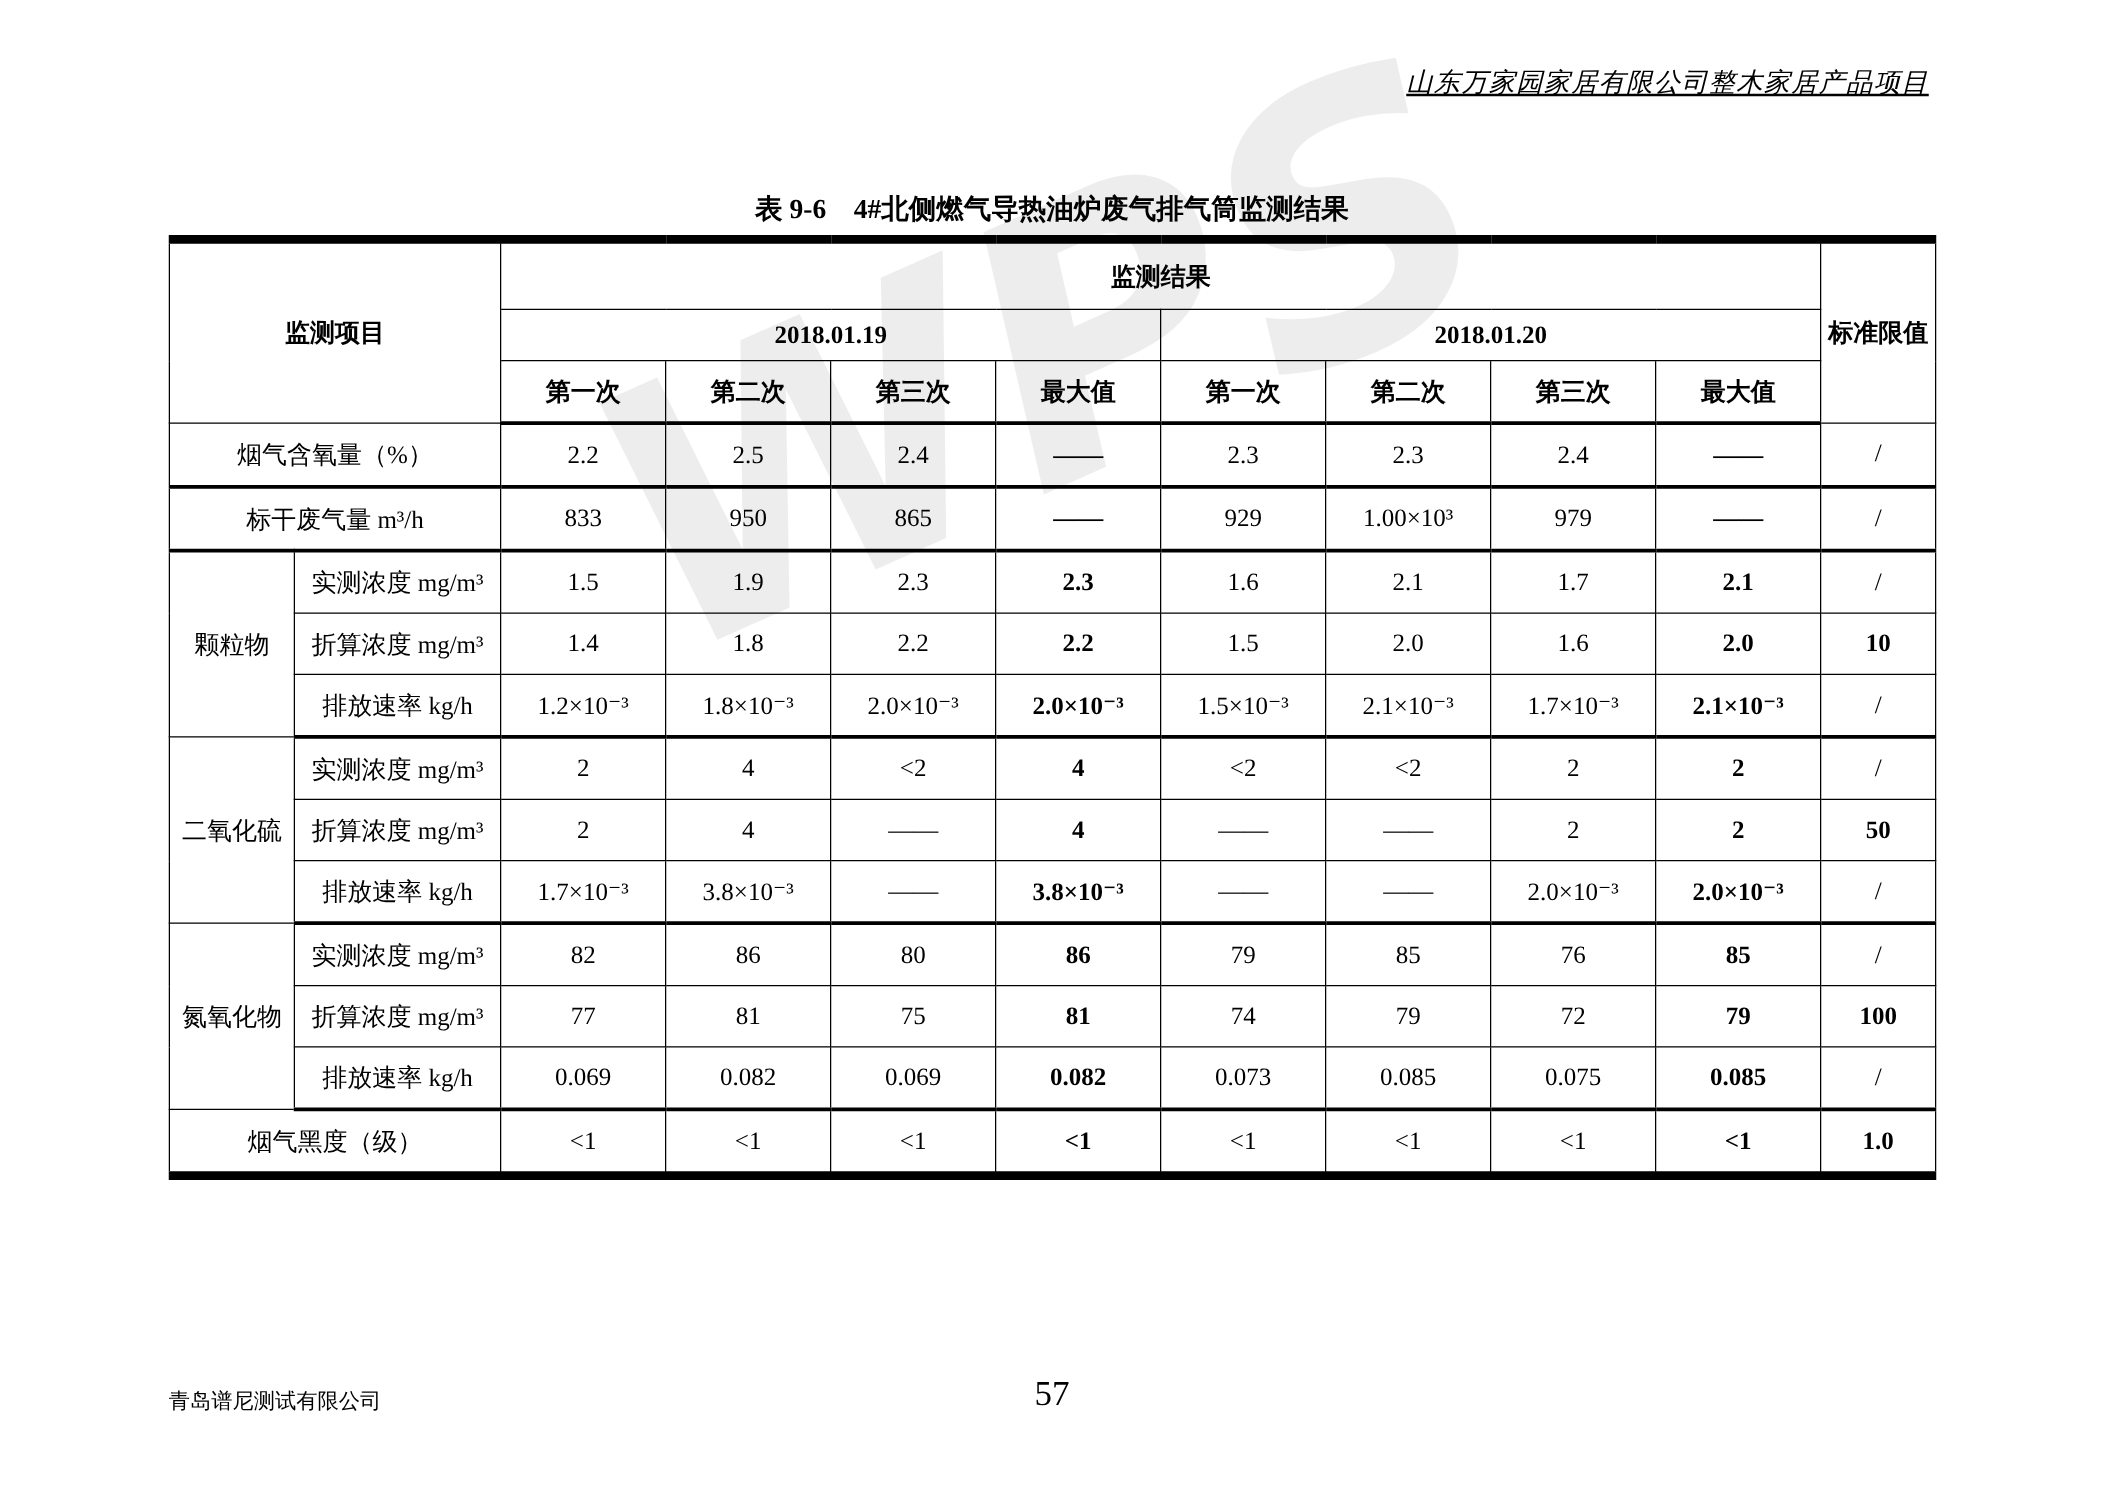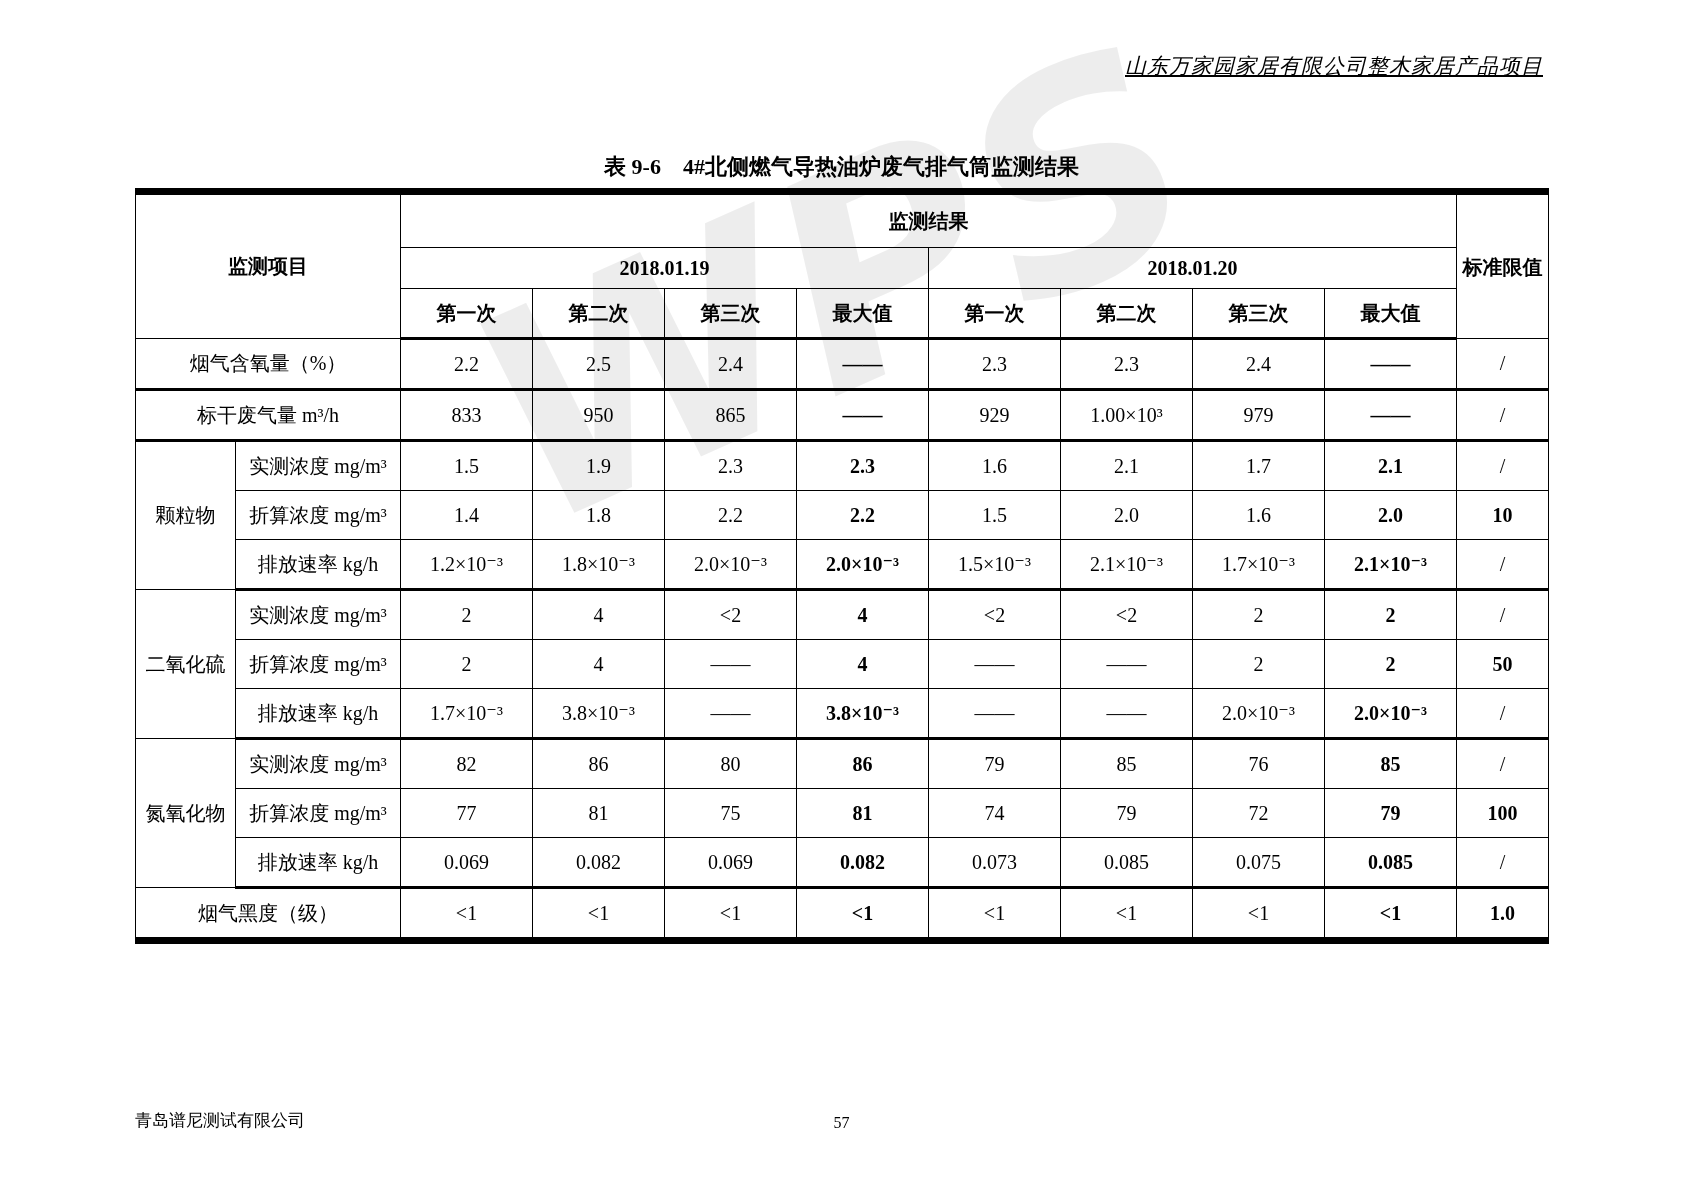--- a/index.html
+++ b/index.html
@@ -51,21 +51,21 @@
   tr.hdr3 td { height:44px; }
   .b { font-weight:bold; }
   .fs21 { font-size:21px; }
   tr.thick-b td { border-bottom:3px solid #000; }
   td.limit-head { padding:0 20px; line-height:1.3; }
   .doc-footer-left {
     position:absolute; left:135px; bottom:58px; font-size:17px;
   }
   .doc-footer-page {
     position:absolute; left:0; right:0; bottom:58px;
-    text-align:center; font-size:16px;
+    text-align:center; font-size:28px;
   }
 </style>
 </head>
 <body>
 
 <div class="page">
 
   <div class="doc-header">山东万家园家居有限公司整木家居产品项目</div>
 
   <div class="content">

